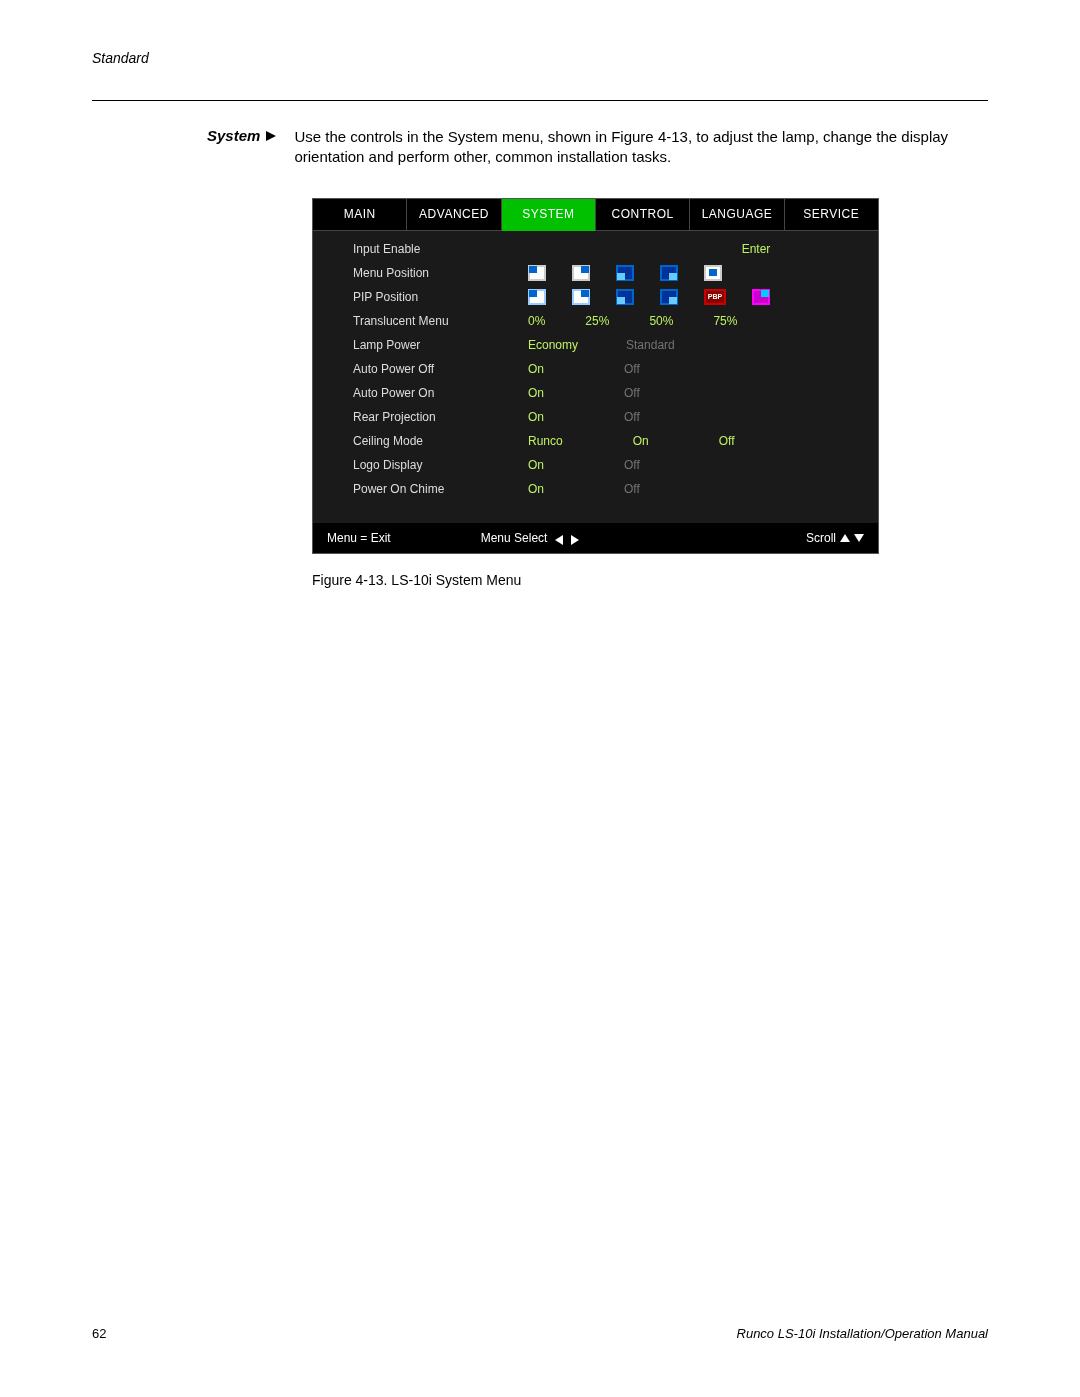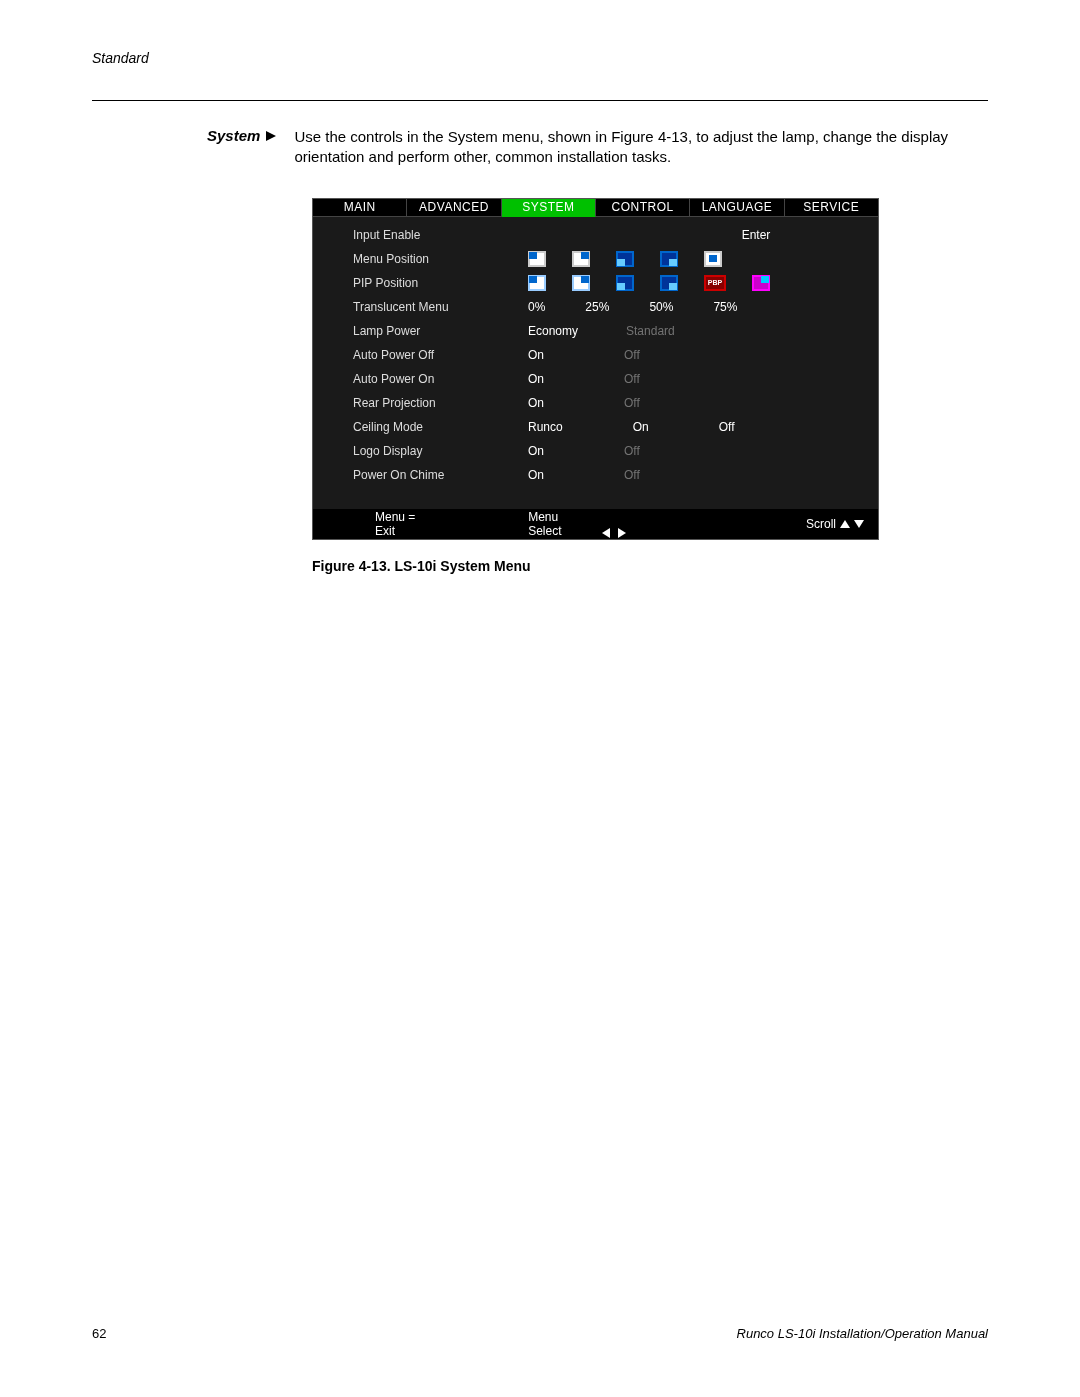--- a/index.html
+++ b/index.html
@@ -52,21 +52,21 @@
   .menu-wrap {
     margin: 30px 0 18px 220px;
     width: 565px;
     border: 1px solid #555;
     background: #000;
     color: #fff;
     font-family: Arial, Helvetica, sans-serif;
   }
   .tabs {
     display: flex;
-    height: 18px;
+    height: 32px;
     background: #000;
   }
   .tab {
     flex: 1;
     display: flex;
     align-items: center;
     justify-content: center;
     font-size: 12px;
     letter-spacing: 0.5px;
     color: #fff;
@@ -94,21 +94,21 @@
     width: 175px;
     padding-left: 26px;
     color: #ddd;
   }
   .opts {
     flex: 1;
     display: flex;
     align-items: center;
     gap: 40px;
   }
-  .opt { color: #ffffff; }
+  .opt { color: #bef264; }
   .opt.dim { color: #737373; }
 
   
   .ico {
     width: 18px;
     height: 16px;
     display: inline-block;
     position: relative;
   }
   .ico-outer {
@@ -128,36 +128,35 @@
   }
 
   .menu-footer {
     display:flex;
     align-items:center;
     height: 30px;
     background:#000;
     font-size:12px;
     padding: 0 14px;
     gap: 90px;
-    margin-left: 48px;
   }
   .menu-footer .grow { flex:1; }
   .tri {
     display:inline-block;
     width:0;height:0;
     border-style:solid;
   }
   .tri.l { border-width:5px 8px 5px 0; border-color: transparent #fff transparent transparent; }
   .tri.r { border-width:5px 0 5px 8px; border-color: transparent transparent transparent #fff; }
   .tri.u { border-width:0 5px 8px 5px; border-color: transparent transparent #fff transparent; }
   .tri.d { border-width:8px 5px 0 5px; border-color: #fff transparent transparent transparent; }
 
   .caption {
     margin-left: 220px;
-    font-weight: bold;
+    font-weight: normal;
     font-size: 14px;
   }
 
   .footer {
     position: absolute;
     bottom: 56px;
     left: 92px;
     right: 92px;
     display:flex;
     justify-content: space-between;

